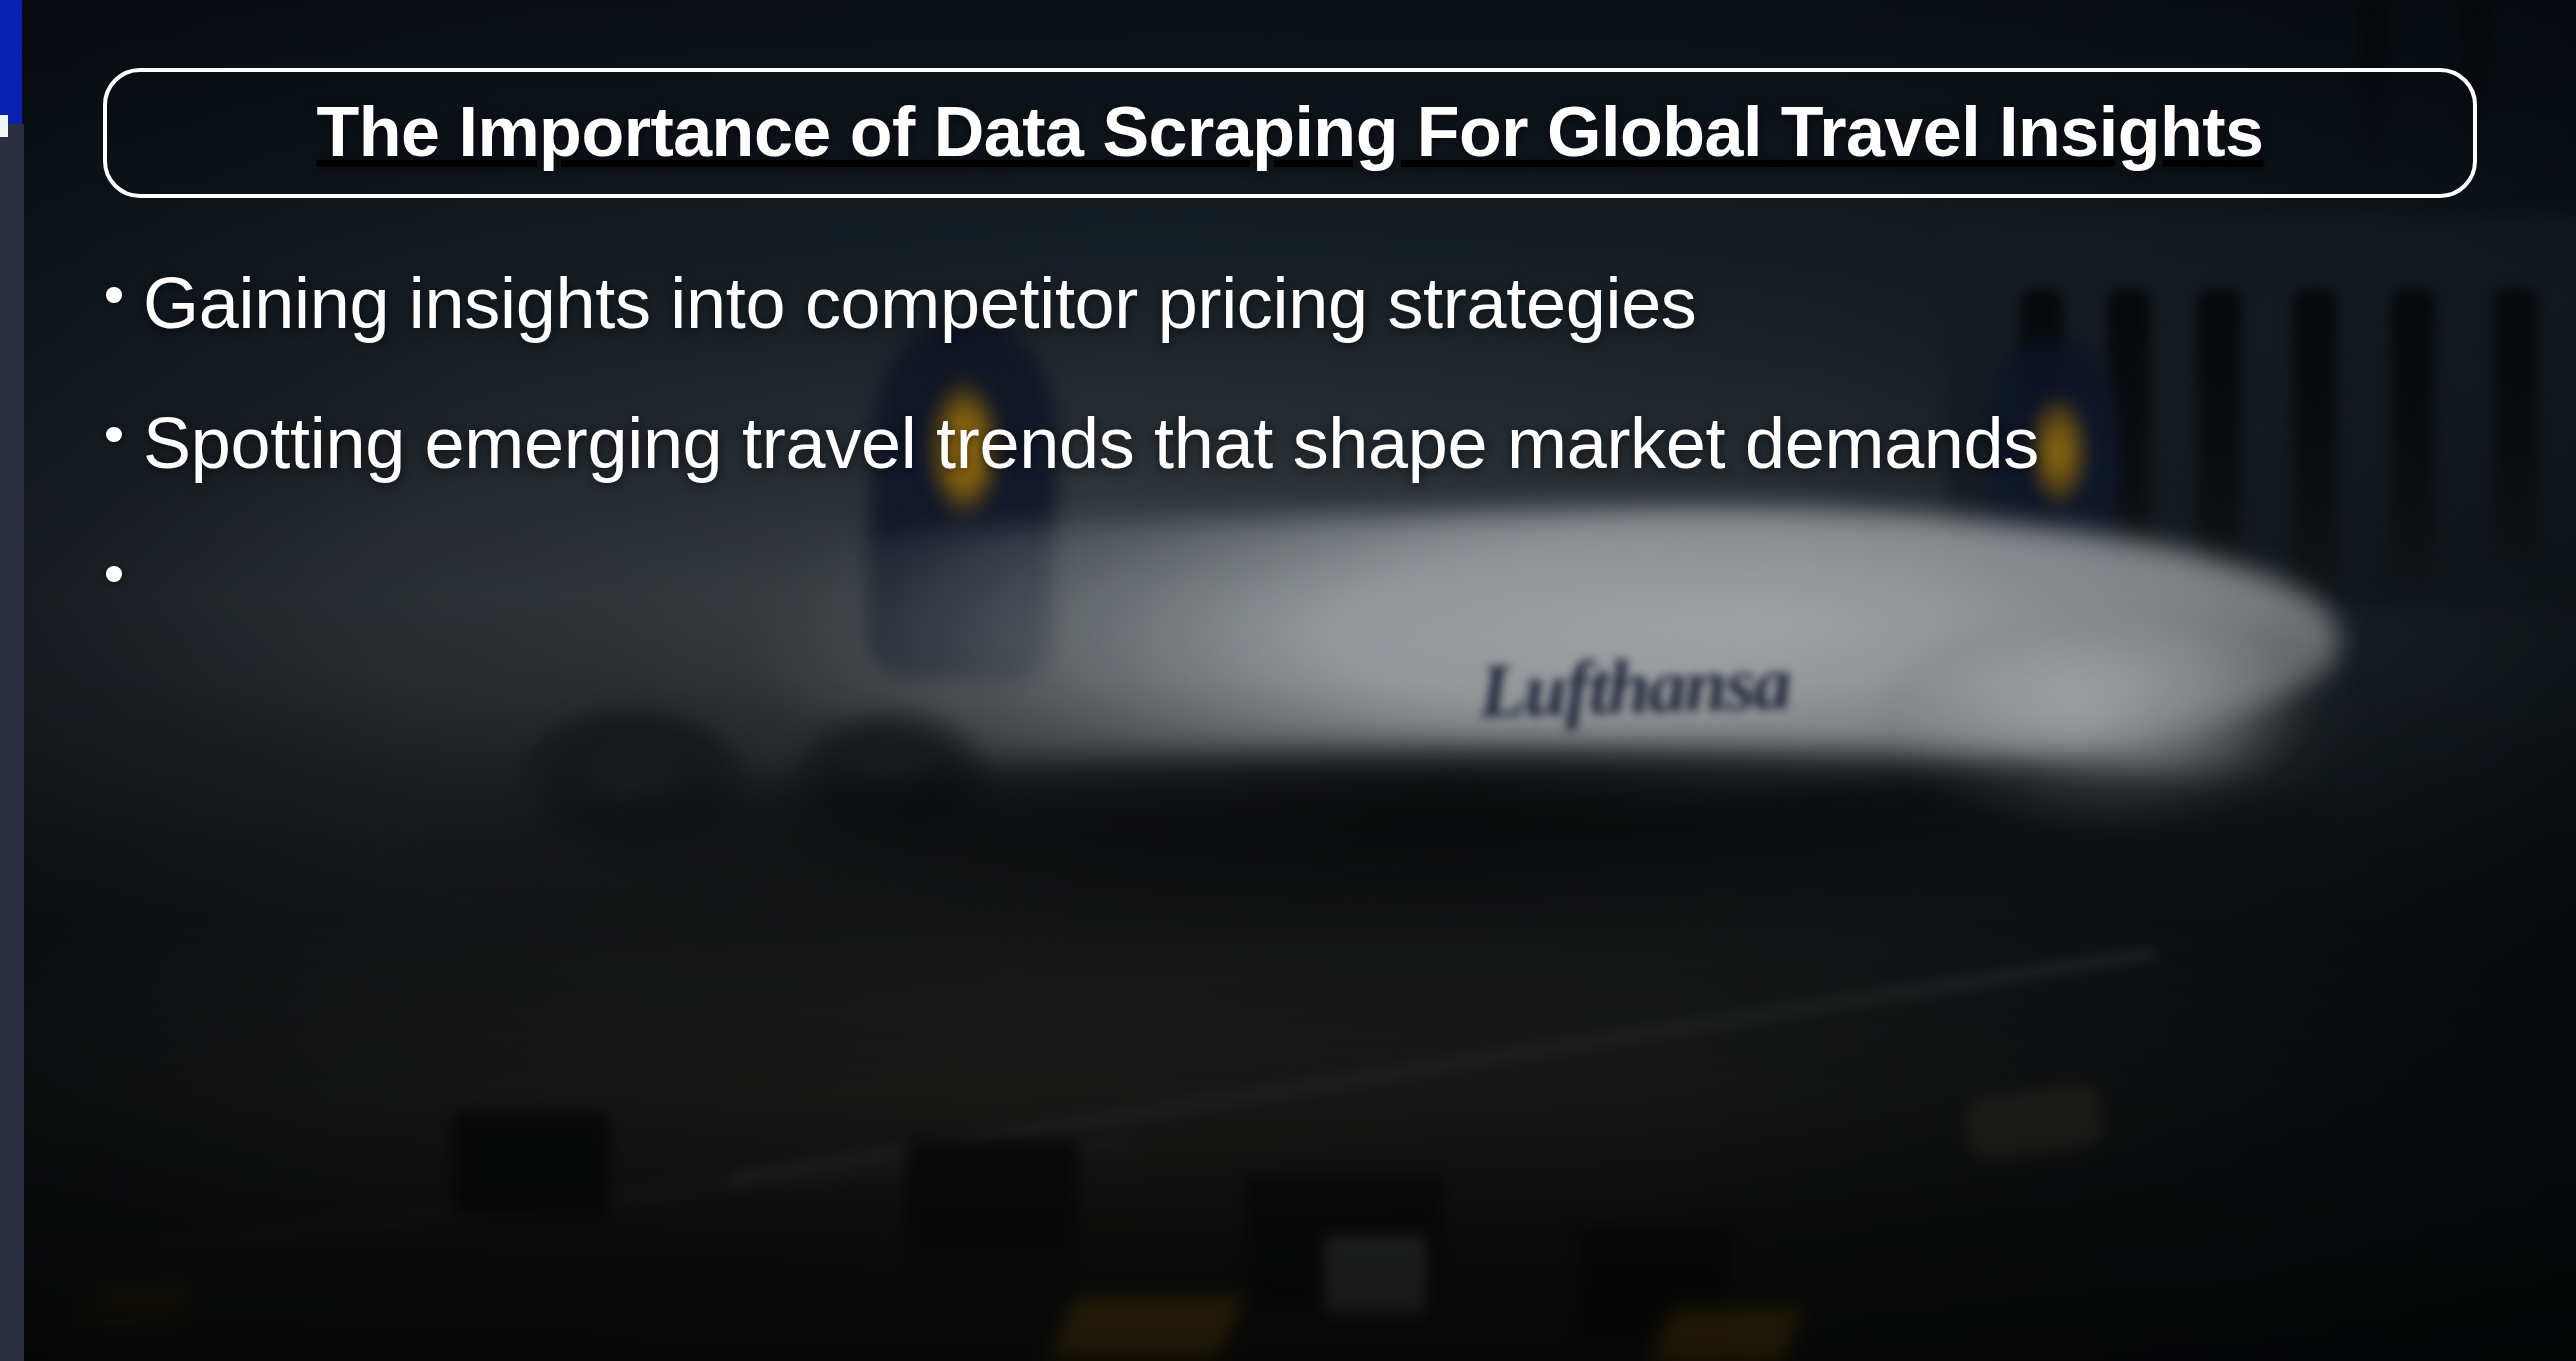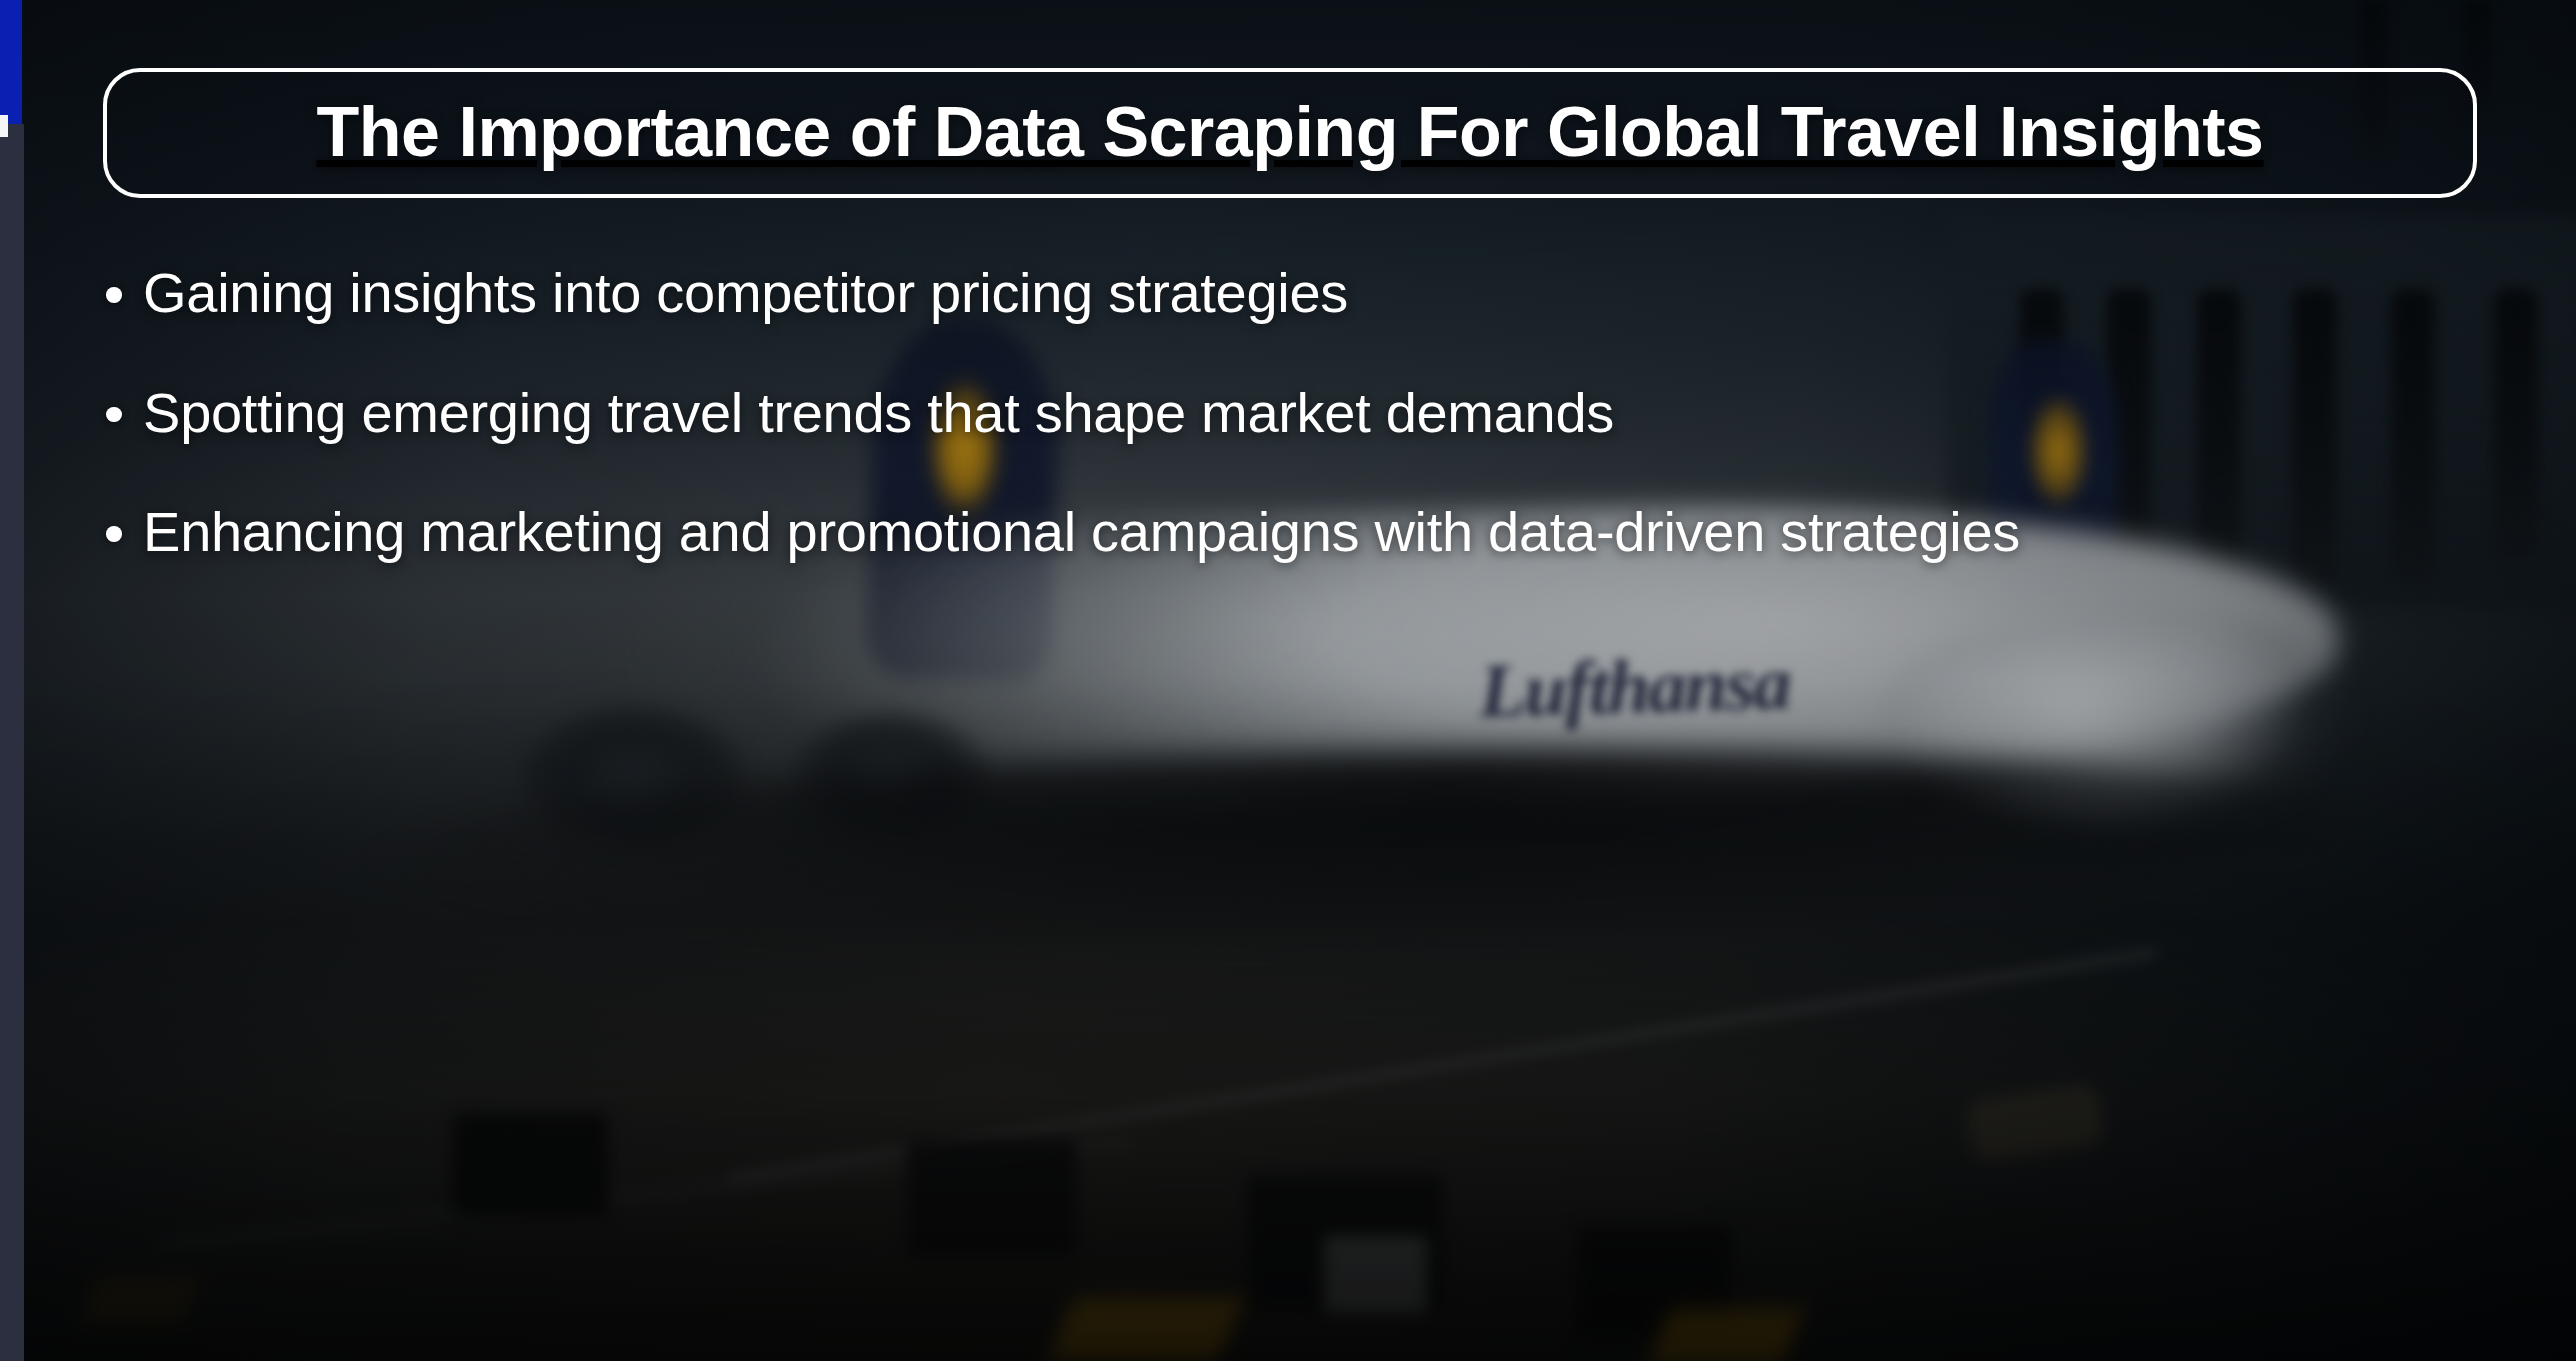--- a/index.html
+++ b/index.html
@@ -359,21 +359,21 @@
     width: 15.5px;
     height: 15.5px;
     border-radius: 50%;
     background: #ffffff;
     margin-top: 29px;
     margin-right: 21.6px;
     box-shadow: 0 1px 7.2px rgba(0,0,0,0.55);
   }
   .bullet-text {
     color: #ffffff;
-    font-size: 56px;
+    font-size: 72px;
     font-weight: 400;
     line-height: 1.26;
     letter-spacing: -0.3px;
     text-shadow: 0 1.5px 10.3px rgba(0,0,0,0.62);
     max-width: 2298px;
   }
 </style>
 </head>
 <body>
 
@@ -438,21 +438,20 @@
         <span class="bullet-text" style="color: rgb(255, 255, 255);">Gaining insights into competitor pricing strategies</span>
       </div>
 
       <div class="bullet-row">
         <span class="bullet-dot" style="background: rgb(255, 255, 255);"></span>
         <span class="bullet-text" style="color: rgb(255, 255, 255);">Spotting emerging travel trends that shape market demands</span>
       </div>
 
       <div class="bullet-row">
         <span class="bullet-dot" style="background: rgb(255, 255, 255);"></span>
-        <span class="bullet-text" style="color: rgb(255, 255, 255);">Enhancing marketing and promotional campaigns with data-driven strategies</span>
       </div>
 
 
 
     </div>
   </div>
 
 </div>
 
 

